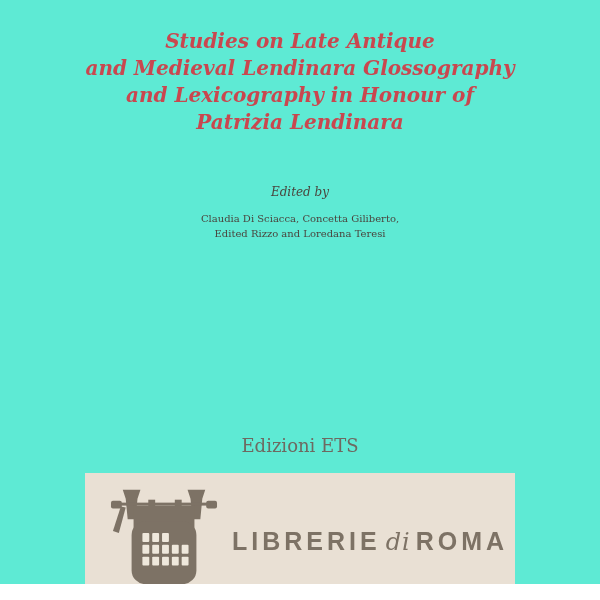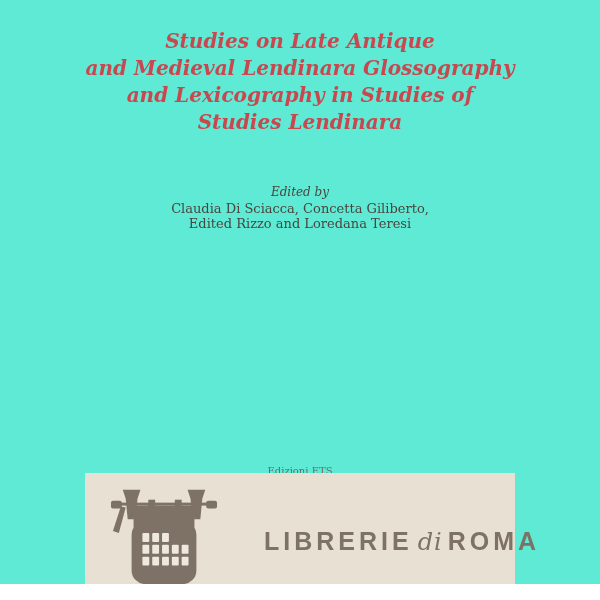--- a/index.html
+++ b/index.html
@@ -29,46 +29,45 @@
     left: 0;
     width: 100%;
     text-align: center;
     font-family: "DejaVu Serif", serif;
     color: #4a453e;
   }
   .edited-by {
     font-style: italic;
     font-size: 12px;
     line-height: 14px;
-    margin-bottom: 2px;
+    margin-bottom: 12px;
   }
   .editors-line {
-    font-size: 13px;
+    font-size: 10px;
     line-height: 15px;
   }
   .publisher {
     position: absolute;
-    top: 465px;
+    top: 435px;
     left: 0;
     width: 100%;
     text-align: center;
     font-family: "DejaVu Serif", serif;
-    font-size: 10px;
+    font-size: 18px;
     color: #6e6961;
   }
   .banner {
     position: absolute;
     left: 85px;
     top: 473px;
     width: 430px;
     height: 127px;
     background: #e9e0d4;
     display: flex;
     align-items: center;
-    gap: 32px;
   }
   .banner .logo-icon {
     margin-left: 25px;
     flex: 0 0 auto;
   }
   .brand {
     margin-left: 14px;
     margin-top: 10px;
     font-family: "Liberation Sans", "DejaVu Sans", sans-serif;
     font-weight: 700;
@@ -87,22 +86,22 @@
   }
 </style>
 </head>
 <body>
 
 <div class="cover">
 
   <div class="title-block">
     <div>Studies on Late Antique</div>
     <div>and Medieval Lendinara Glossography</div>
-    <div>and Lexicography in Studies of</div>
-    <div>Studies Lendinara</div>
+    <div>and Lexicography in Honour of</div>
+    <div>Patrizia Lendinara</div>
   </div>
 
   <div class="edited-block">
     <div class="edited-by">Edited by</div>
     <div class="editors-line">Claudia Di Sciacca, Concetta Giliberto,</div>
     <div class="editors-line">Edited Rizzo and Loredana Teresi</div>
   </div>
 
   <div class="publisher">Edizioni ETS</div>
 

